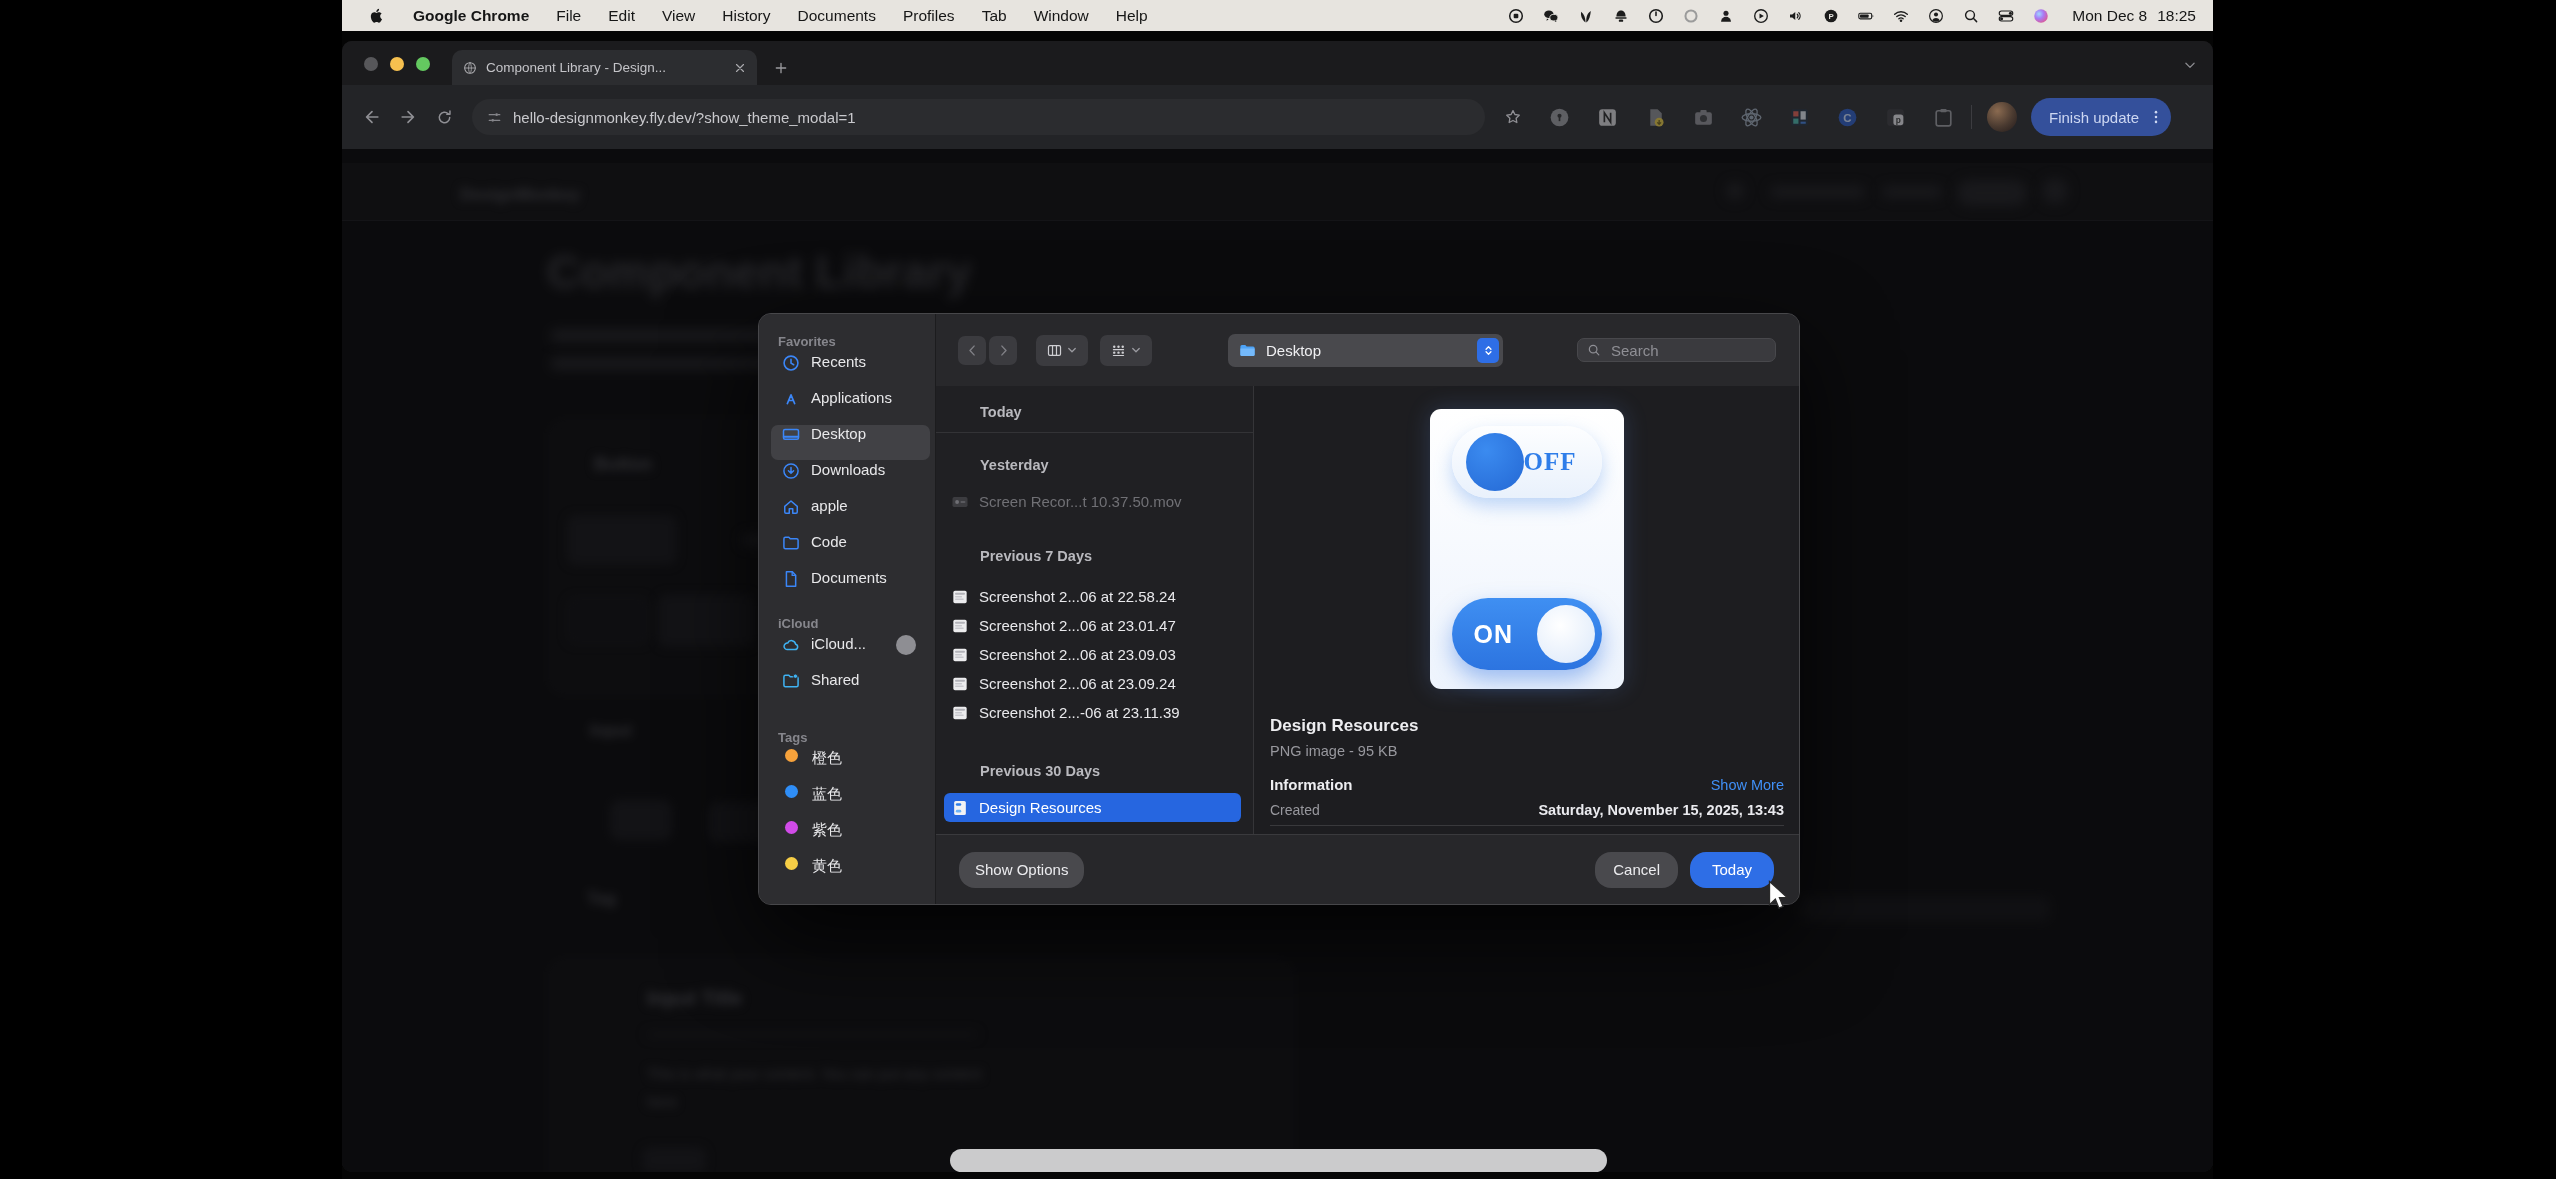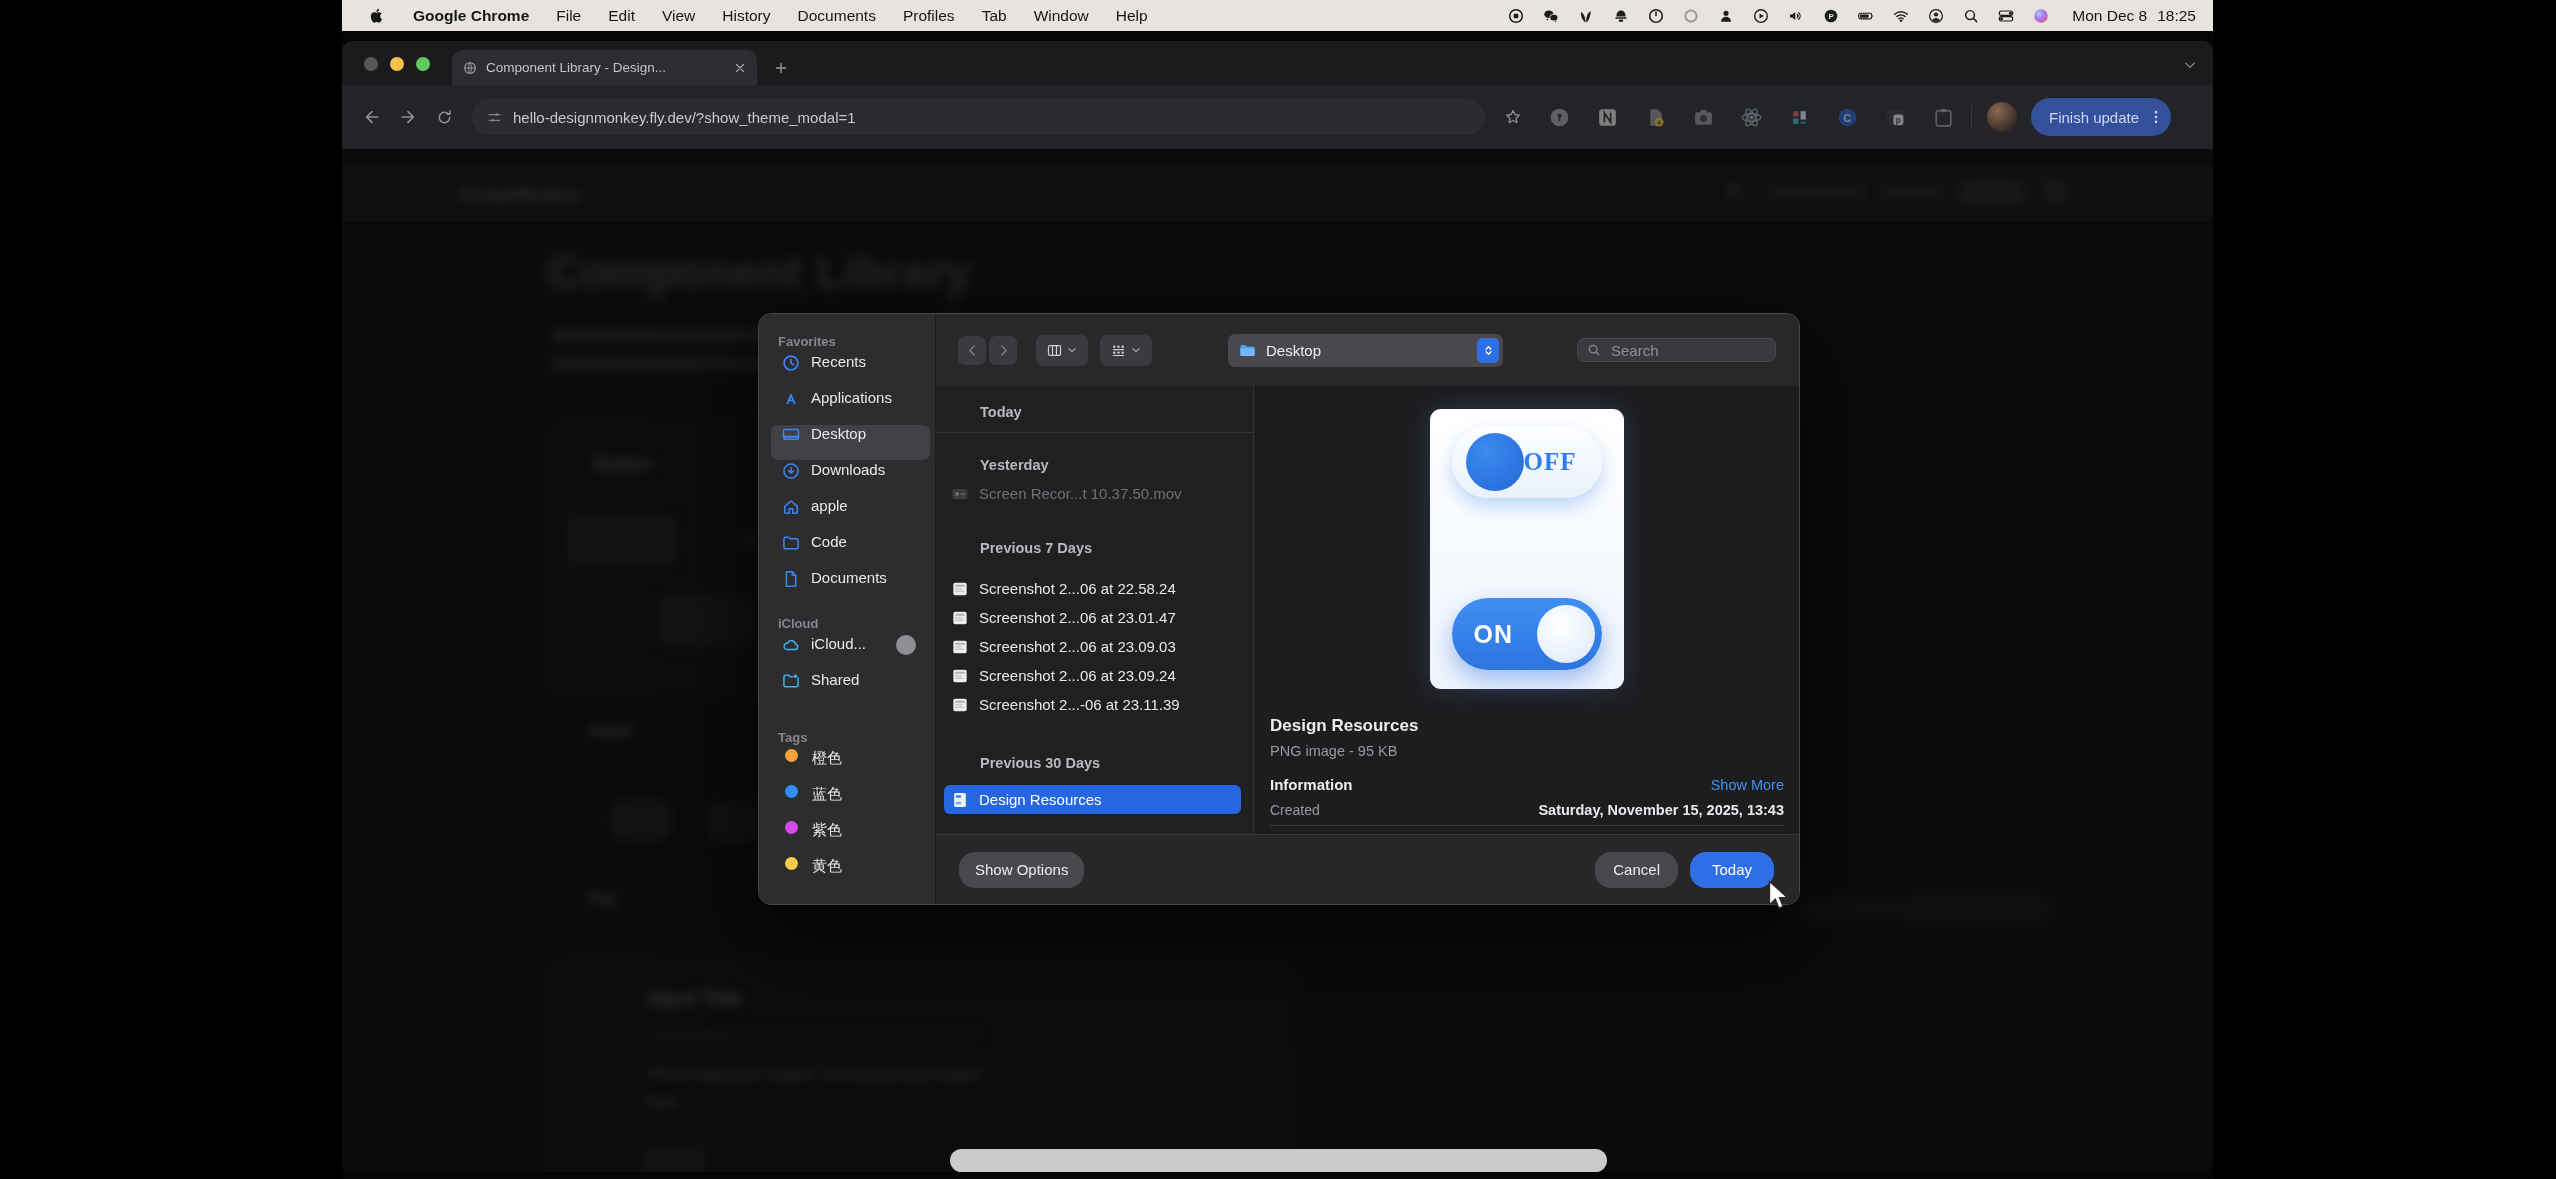--- a/index.html
+++ b/index.html
@@ -650,21 +650,21 @@
               </span>
             <input data-name="search-input" placeholder="Search" style="">
           </div>
         </div>
 
         <div class="dlg-body">
           <div class="filelist" id="file-groups" data-name="file-list">
               <div class="fl-header" data-name="file-group-header" style="margin-top: 0px;">Today</div>
               <div class="fl-divider" data-name="group-divider"></div>
               <div class="fl-header" data-name="file-group-header" style="margin-top: 24px;">Yesterday</div>
-              <div class="fl-row disabled" data-name="file-row-screen-recor-t-10-37-50-mov" style="">
+              <div class="fl-row disabled" data-name="file-row-screen-recor-t-10-37-50-mov" style="margin-top: 8px;">
                 <span class="fi" data-name="movie-icon">
                   <svg width="20" height="20" viewBox="0 0 24 24" aria-hidden="true">
                     <rect x="3" y="6" width="18" height="12" rx="2" fill="#3c3c40"></rect>
                     <circle cx="8.5" cy="12" r="2.3" fill="#6f6f74"></circle>
                     <rect x="12.5" y="10.8" width="6" height="2.4" rx="1.2" fill="#5a5a5f"></rect>
                   </svg>
                 </span>
                 <span data-name="file-name-label">Screen Recor...t 10.37.50.mov</span>
               </div>
               <div class="fl-header" data-name="file-group-header" style="margin-top: 32px;">Previous 7 Days</div>

